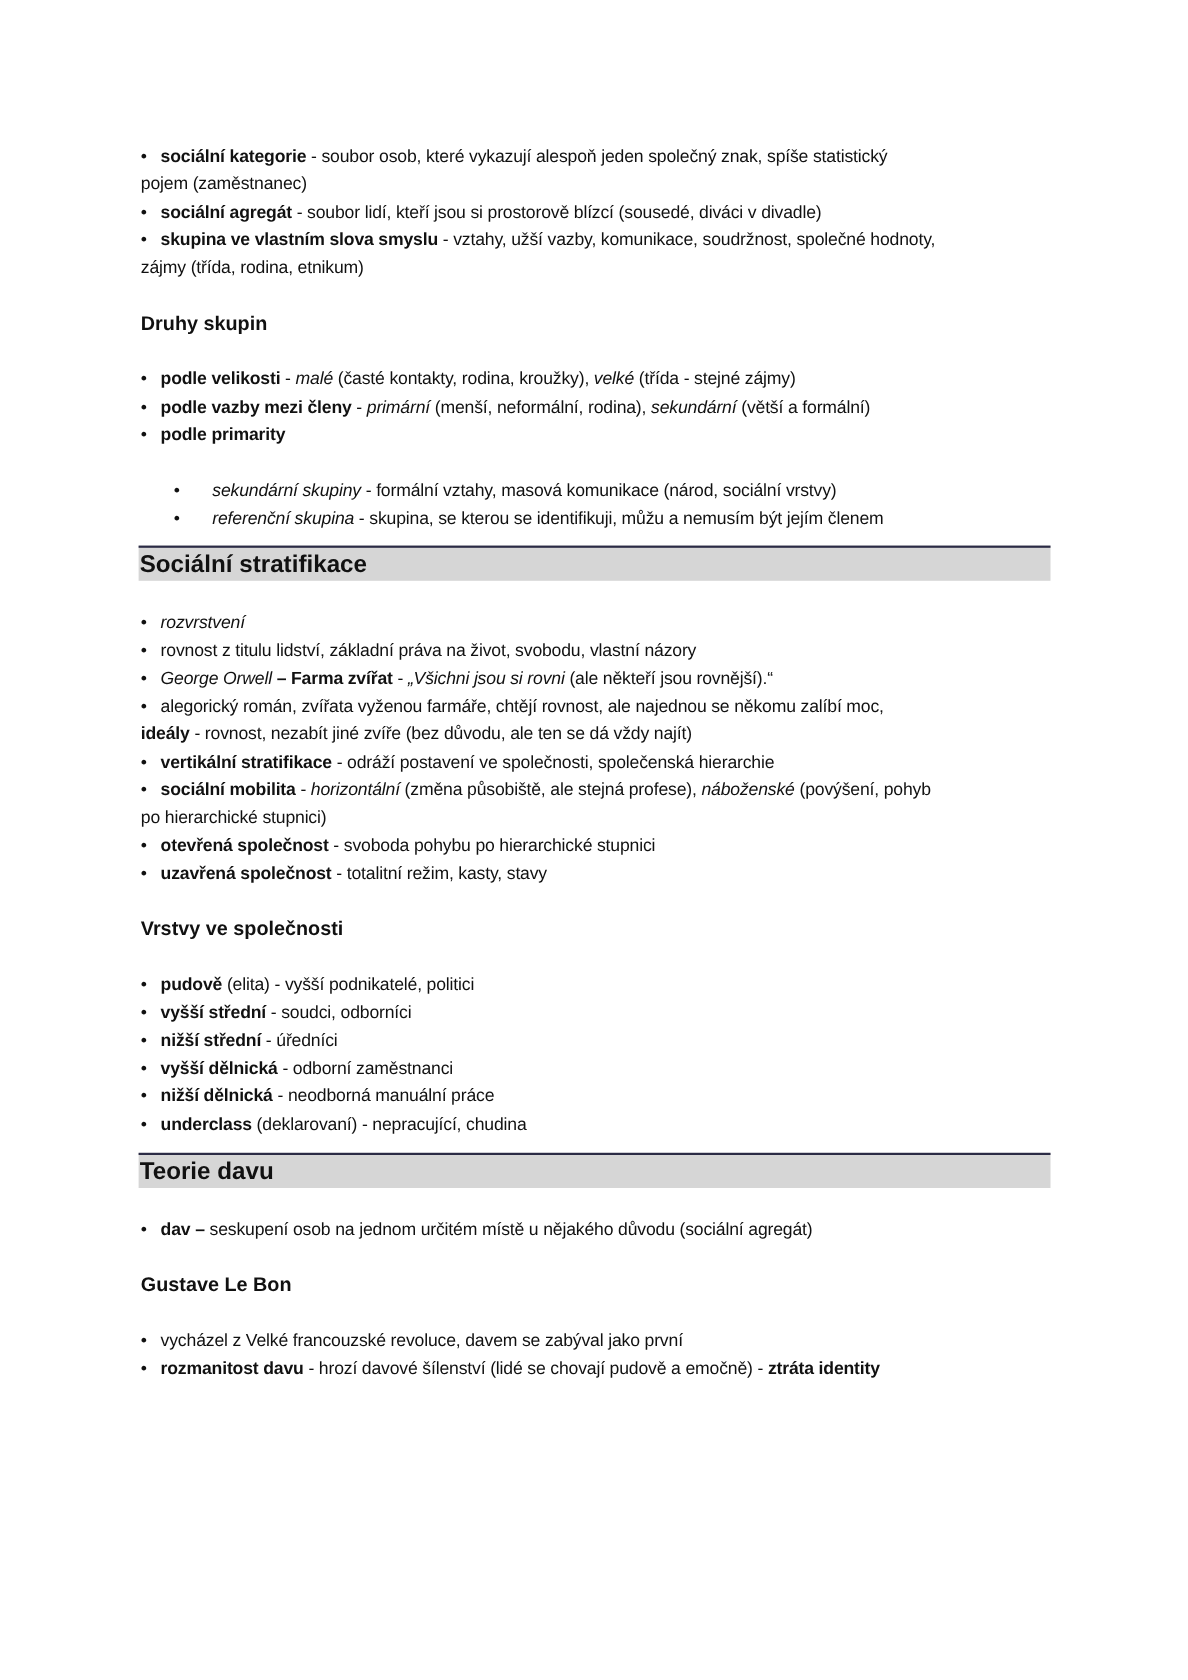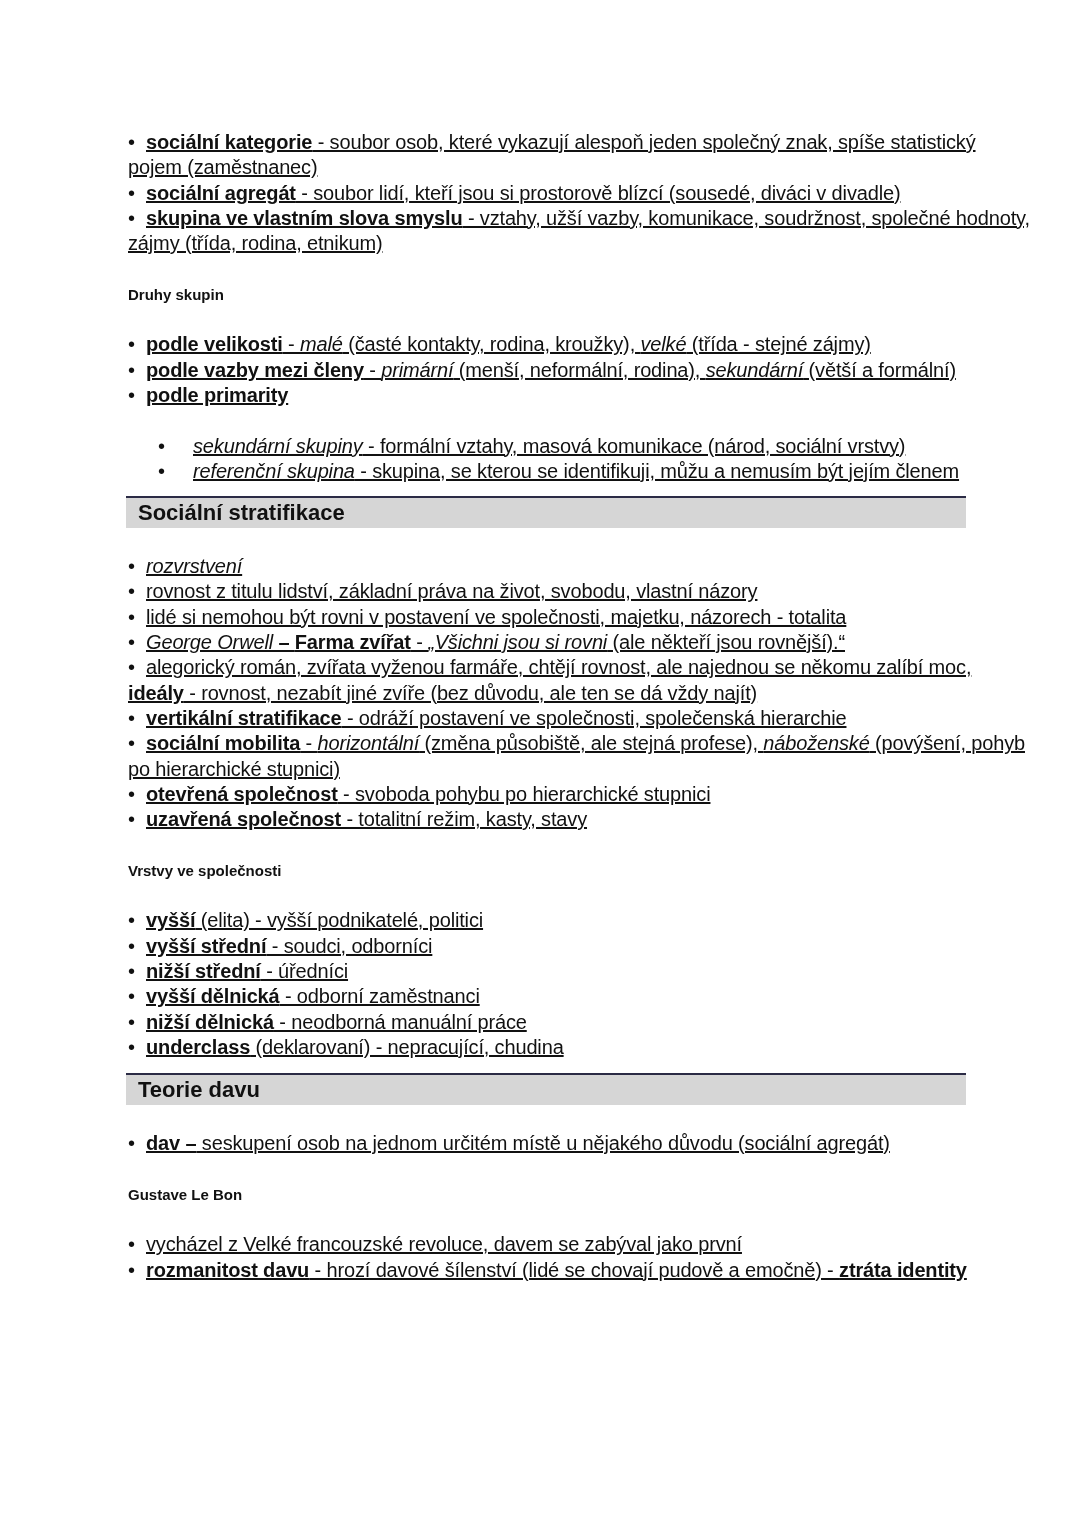--- a/index.html
+++ b/index.html
@@ -1,33 +1,33 @@
 <!DOCTYPE html>
 <html><head>
   <meta charset="utf-8">
   <style>
     html, body { margin: 0; padding: 0; background: #ffffff; }
     body {
       width: 1080px; height: 1527px; position: relative; overflow: hidden;
       font-family: "Liberation Sans", sans-serif; color: #111111;
     }
     .page { position: absolute; left: 128px; top: 130px; width: 826px; }
-    .line { font-size: 20px; line-height: 25.3px; white-space: nowrap; letter-spacing: -0.15px; text-decoration: underline; }
+    .line { font-size: 16px; line-height: 25.3px; white-space: nowrap; letter-spacing: -0.15px; }
     .b { font-weight: bold; }
     .i { font-style: italic; margin-top: 36px; }
     .bul { display: inline-block; width: 18px; }
     .sub { padding-left: 30px; }
     .sub .bul { width: 35px; }
-    .h2 { font-weight: bold; font-size: 15px; line-height: 25.3px; }
+    .h2 { font-weight: bold; font-size: 18px; line-height: 25.3px; }
     .gap { height: 25.3px; }
     .section {
       margin-left: -2px; width: 828px;
       border-top: 2px solid #2b2b45;
       background: #d6d6d6;
-      font-weight: bold; font-size: 22px; line-height: 30px; padding-left: 12px;
+      font-weight: bold; font-size: 22px; line-height: 30px; padding-left: 1px;
     }
   </style>
 </head>
 <body>
 
 <div class="page">
 
   <div class="line"><span class="bul">•</span><span class="b">sociální kategorie</span><span> - soubor osob, které vykazují alespoň jeden společný znak, spíše statistický</span></div>
   <div class="line">pojem (zaměstnanec)</div>
   <div class="line"><span class="bul">•</span><span class="b">sociální agregát</span><span> - soubor lidí, kteří jsou si prostorově blízcí (sousedé, diváci v divadle)</span></div>
@@ -45,35 +45,34 @@
   <div class="gap"></div>
   <div class="line sub"><span class="bul">•</span><span class="i">sekundární skupiny</span><span> - formální vztahy, masová komunikace (národ, sociální vrstvy)</span></div>
   <div class="line sub"><span class="bul">•</span><span class="i">referenční skupina</span><span> - skupina, se kterou se identifikuji, můžu a nemusím být jejím členem</span></div>
 
   <div style="height:12px"></div>
   <div class="section">Sociální stratifikace</div>
   <div style="height:26px"></div>
 
   <div class="line"><span class="bul">•</span><span class="i">rozvrstvení</span></div>
   <div class="line"><span class="bul">•</span><span>rovnost z titulu lidství, základní práva na život, svobodu, vlastní názory</span></div>
-  <div class="line"><span class="bul">•</span><span>lidé si nemohou být rovni v postavení ve společnosti, majetku, názorech - totalita</span></div>
   <div class="line"><span class="bul">•</span><span class="i">George Orwell</span><span class="b"> – </span><span class="b">Farma zvířat</span><span> - </span><span class="i">„Všichni jsou si rovni</span><span> (ale někteří jsou rovnější).“</span></div>
   <div class="line"><span class="bul">•</span><span>alegorický román, zvířata vyženou farmáře, chtějí rovnost, ale najednou se někomu zalíbí moc,</span></div>
   <div class="line"><span class="b">ideály</span><span> - rovnost, nezabít jiné zvíře (bez důvodu, ale ten se dá vždy najít)</span></div>
   <div class="line"><span class="bul">•</span><span class="b">vertikální stratifikace</span><span> - odráží postavení ve společnosti, společenská hierarchie</span></div>
   <div class="line"><span class="bul">•</span><span class="b">sociální mobilita</span><span> - </span><span class="i">horizontální</span><span> (změna působiště, ale stejná profese), </span><span class="i">náboženské</span><span> (povýšení, pohyb</span></div>
   <div class="line">po hierarchické stupnici)</div>
   <div class="line"><span class="bul">•</span><span class="b">otevřená společnost</span><span> - svoboda pohybu po hierarchické stupnici</span></div>
   <div class="line"><span class="bul">•</span><span class="b">uzavřená společnost</span><span> - totalitní režim, kasty, stavy</span></div>
 
   <div class="gap"></div>
   <div class="h2">Vrstvy ve společnosti</div>
   <div class="gap"></div>
 
-  <div class="line"><span class="bul">•</span><span class="b">vyšší</span><span> (elita) - vyšší podnikatelé, politici</span></div>
+  <div class="line"><span class="bul">•</span><span class="b">pudově</span><span> (elita) - vyšší podnikatelé, politici</span></div>
   <div class="line"><span class="bul">•</span><span class="b">vyšší střední</span><span> - soudci, odborníci</span></div>
   <div class="line"><span class="bul">•</span><span class="b">nižší střední</span><span> - úředníci</span></div>
   <div class="line"><span class="bul">•</span><span class="b">vyšší dělnická</span><span> - odborní zaměstnanci</span></div>
   <div class="line"><span class="bul">•</span><span class="b">nižší dělnická</span><span> - neodborná manuální práce</span></div>
   <div class="line"><span class="bul">•</span><span class="b">underclass</span><span> (deklarovaní) - nepracující, chudina</span></div>
 
   <div style="height:13px"></div>
   <div class="section">Teorie davu</div>
   <div style="height:26px"></div>
 

